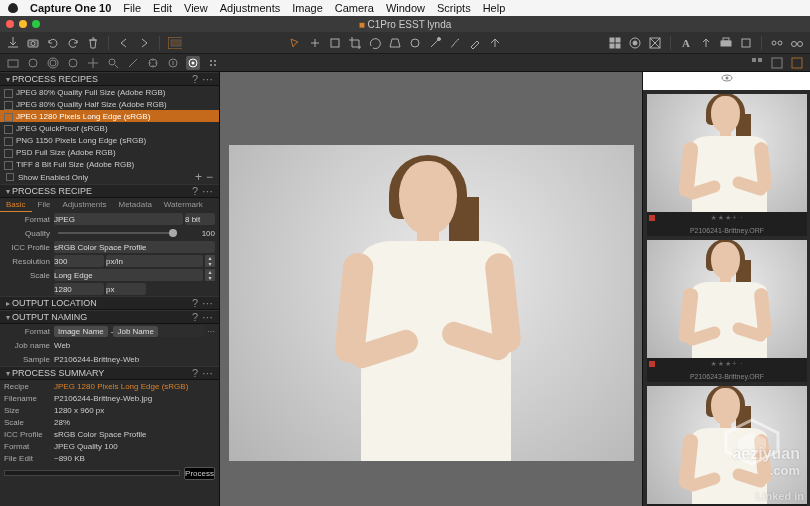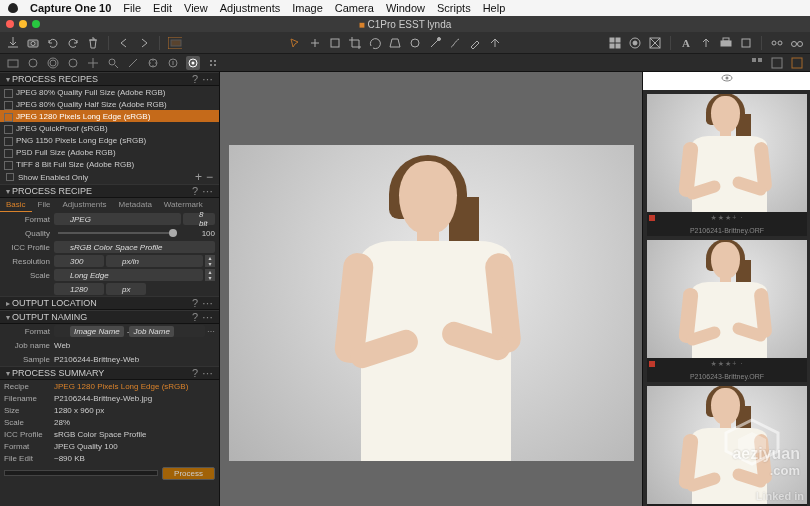--- a/index.html
+++ b/index.html
@@ -38,36 +38,36 @@
   .recipe-item::before { content:""; position:absolute; left:4px; top:3px; width:7px; height:7px; border:1px solid #666; background:transparent; }
   .recipe-item.selected { background: #c56a1a; color:#fff; }
   .show-enabled { height:14px; font-size:8px; display:flex; align-items:center; padding:0 6px; }
   .show-enabled .grow{flex:1;}
   .show-enabled .btn{font-size:12px;opacity:.7;margin-left:4px;cursor:pointer;}
   .tabs { display:flex; }
   .tab { font-size:8px; padding:2px 6px; color:#999; border-bottom:1px solid transparent; cursor:pointer;}
   .tab.active { color:#d9822b; border-bottom-color:#d9822b; }
   .form-row { display:flex; align-items:center; height:14px; font-size:8px; padding:0 4px; }
   .form-row .lbl { width:50px; text-align:right; padding-right:4px; color:#aaa; }
-  .form-row .field { flex:1; background:#3c3c3c; height:12px; border-radius:2px; padding:0 16px; display:flex; align-items:center; color:#ddd;font-style:italic; }
+  .form-row .field { flex:1; background:#3c3c3c; height:12px; border-radius:2px; padding:0 0; display:flex; align-items:center; color:#ddd; }
   .form-row .w60 { width:50px; flex:none; margin-right:2px;}
   .form-row .w40 { width:40px; flex:none; margin-right:2px;}
   .form-row .bitfield { width:30px; flex:none; margin-left:2px; }
   .form-row .num { flex:none; width:30px; margin-left:4px; text-align:right; }
   .form-row .slider { flex:1; height:2px; background:#555; position:relative; margin:0 4px; }
   .form-row .slider .thumb { position:absolute; right:0; top:-3px; width:8px; height:8px; background:#aaa; border-radius:50%; }
   .form-row .stepper { width:10px; display:flex; flex-direction:column; margin-left:2px; }
   .form-row .stepper span{height:6px;background:#444;font-size:6px;line-height:6px;text-align:center;}
   .token { background:#4a4a4a; padding:1px 4px; border-radius:2px; margin-right:3px; }
   .summary-row { display:flex; font-size:8px; padding:0 4px; height:12px; align-items:center; }
   .summary-row .lbl{width:50px;padding-right:4px;color:#aaa;}
   .summary-row .val.red{color:#d9822b;}
   .progress-row{display:flex;align-items:center;height:18px;padding:0 4px;gap:4px;}
   .progress-row .bar{flex:1;height:6px;background:#1c1c1c;border:1px solid #444;}
-  .progress-row .btn{background:#a16207;border:1px solid #555;padding:1px 11px;font-size:8px;border-radius:2px;cursor:pointer;}
+  .progress-row .btn{background:#000000;border:1px solid #555;padding:1px 0;font-size:8px;border-radius:2px;cursor:pointer;}
   
   .viewer { width:405px; height:316px; background:#ccc; display:flex; align-items:flex-end; justify-content:center; overflow:hidden; position:relative; margin-top:28px; }
   .photobg { position:absolute; inset:0; background:#cfcfcf; }
   .photobg::before{content:"";position:absolute;inset:0;background:radial-gradient(circle at 55% 40%, #eaeaea 0%, #cfcfcf 50%, #b3b3b3 100%);}
   .girl { position:relative; width:220px; height:316px; }
   .girl .head{position:absolute; top:16px; left:78px; width:58px; height:72px; background:#e8c6ac; border-radius:48% 48% 42% 42%/50% 50% 55% 55%;}
   .girl .hair{position:absolute; top:10px; left:68px; width:78px; height:64px; background:#6b4a2b; border-radius:40px 40px 10px 10px;}
   .girl .hair::after{content:"";position:absolute;left:60px;top:42px;width:30px;height:140px;background:#6b4a2b;border-radius:0 0 20px 20px;}
   .girl .neck{position:absolute;top:82px;left:96px;width:22px;height:22px;background:#e8c6ac;}
   .girl .dress{position:absolute;top:96px;left:40px;width:150px;height:220px;background:#f6f3ea;border-radius:32px 32px 0 0 / 18px 18px 0 0;}

